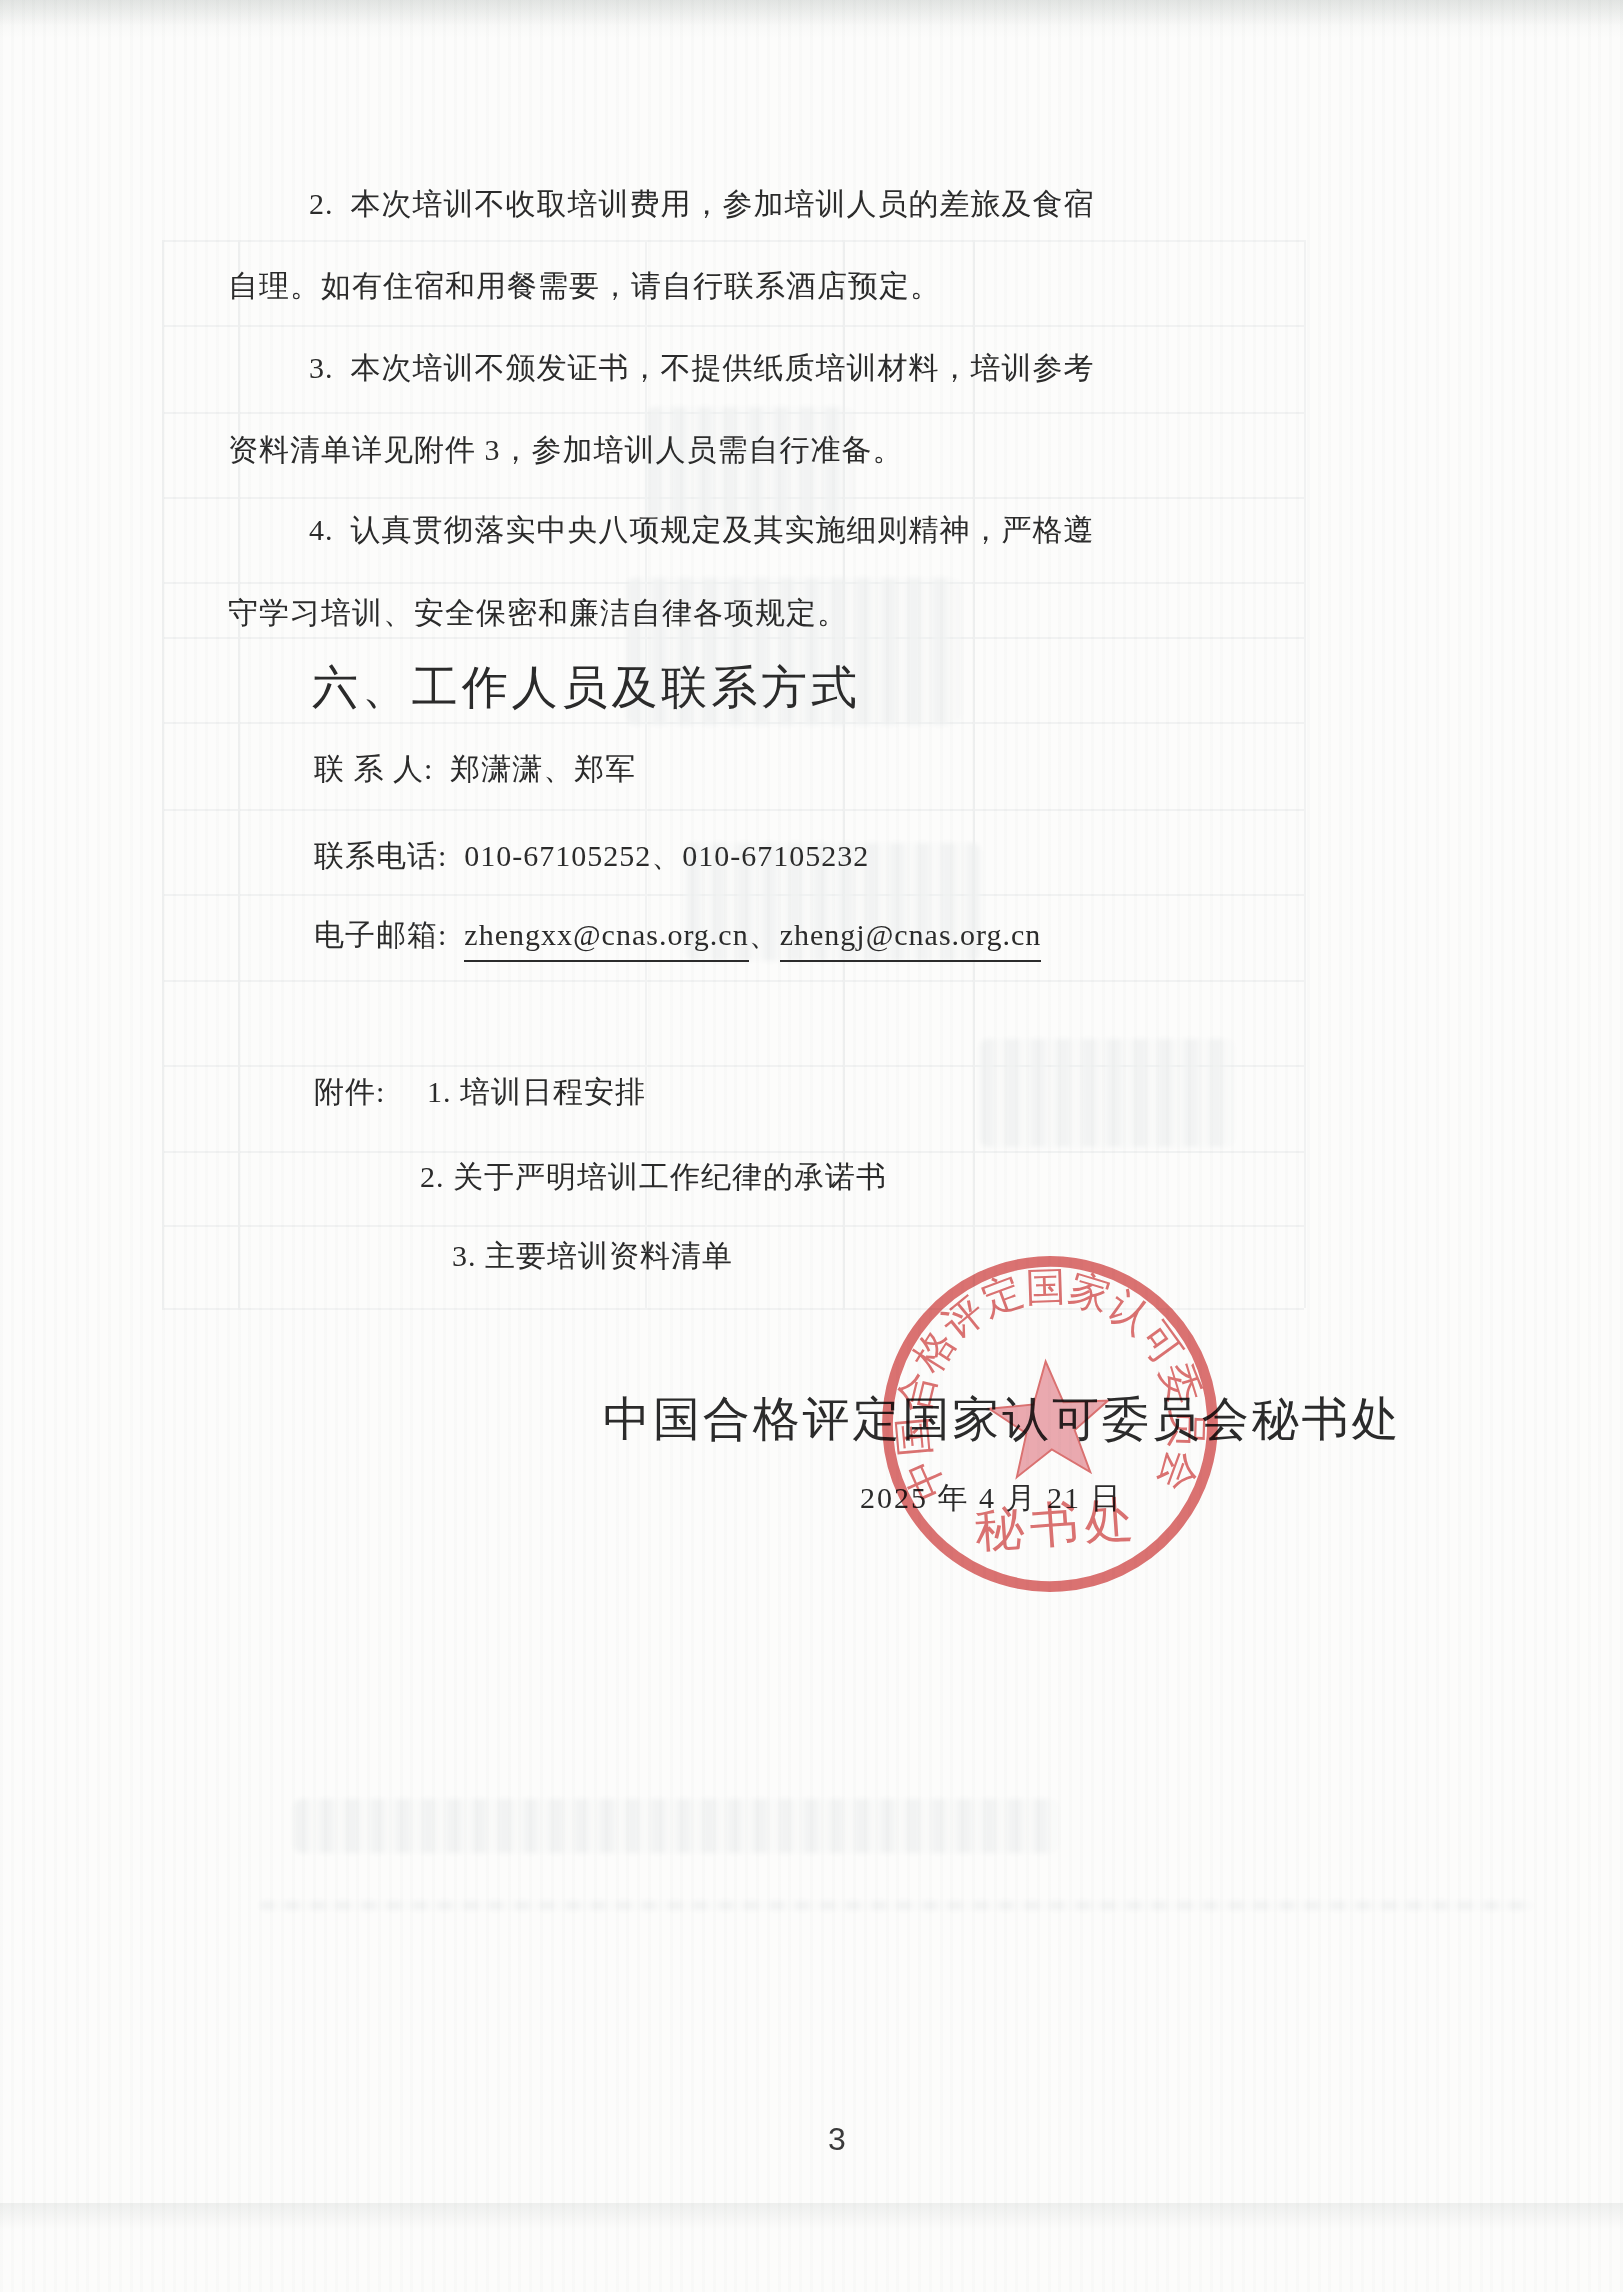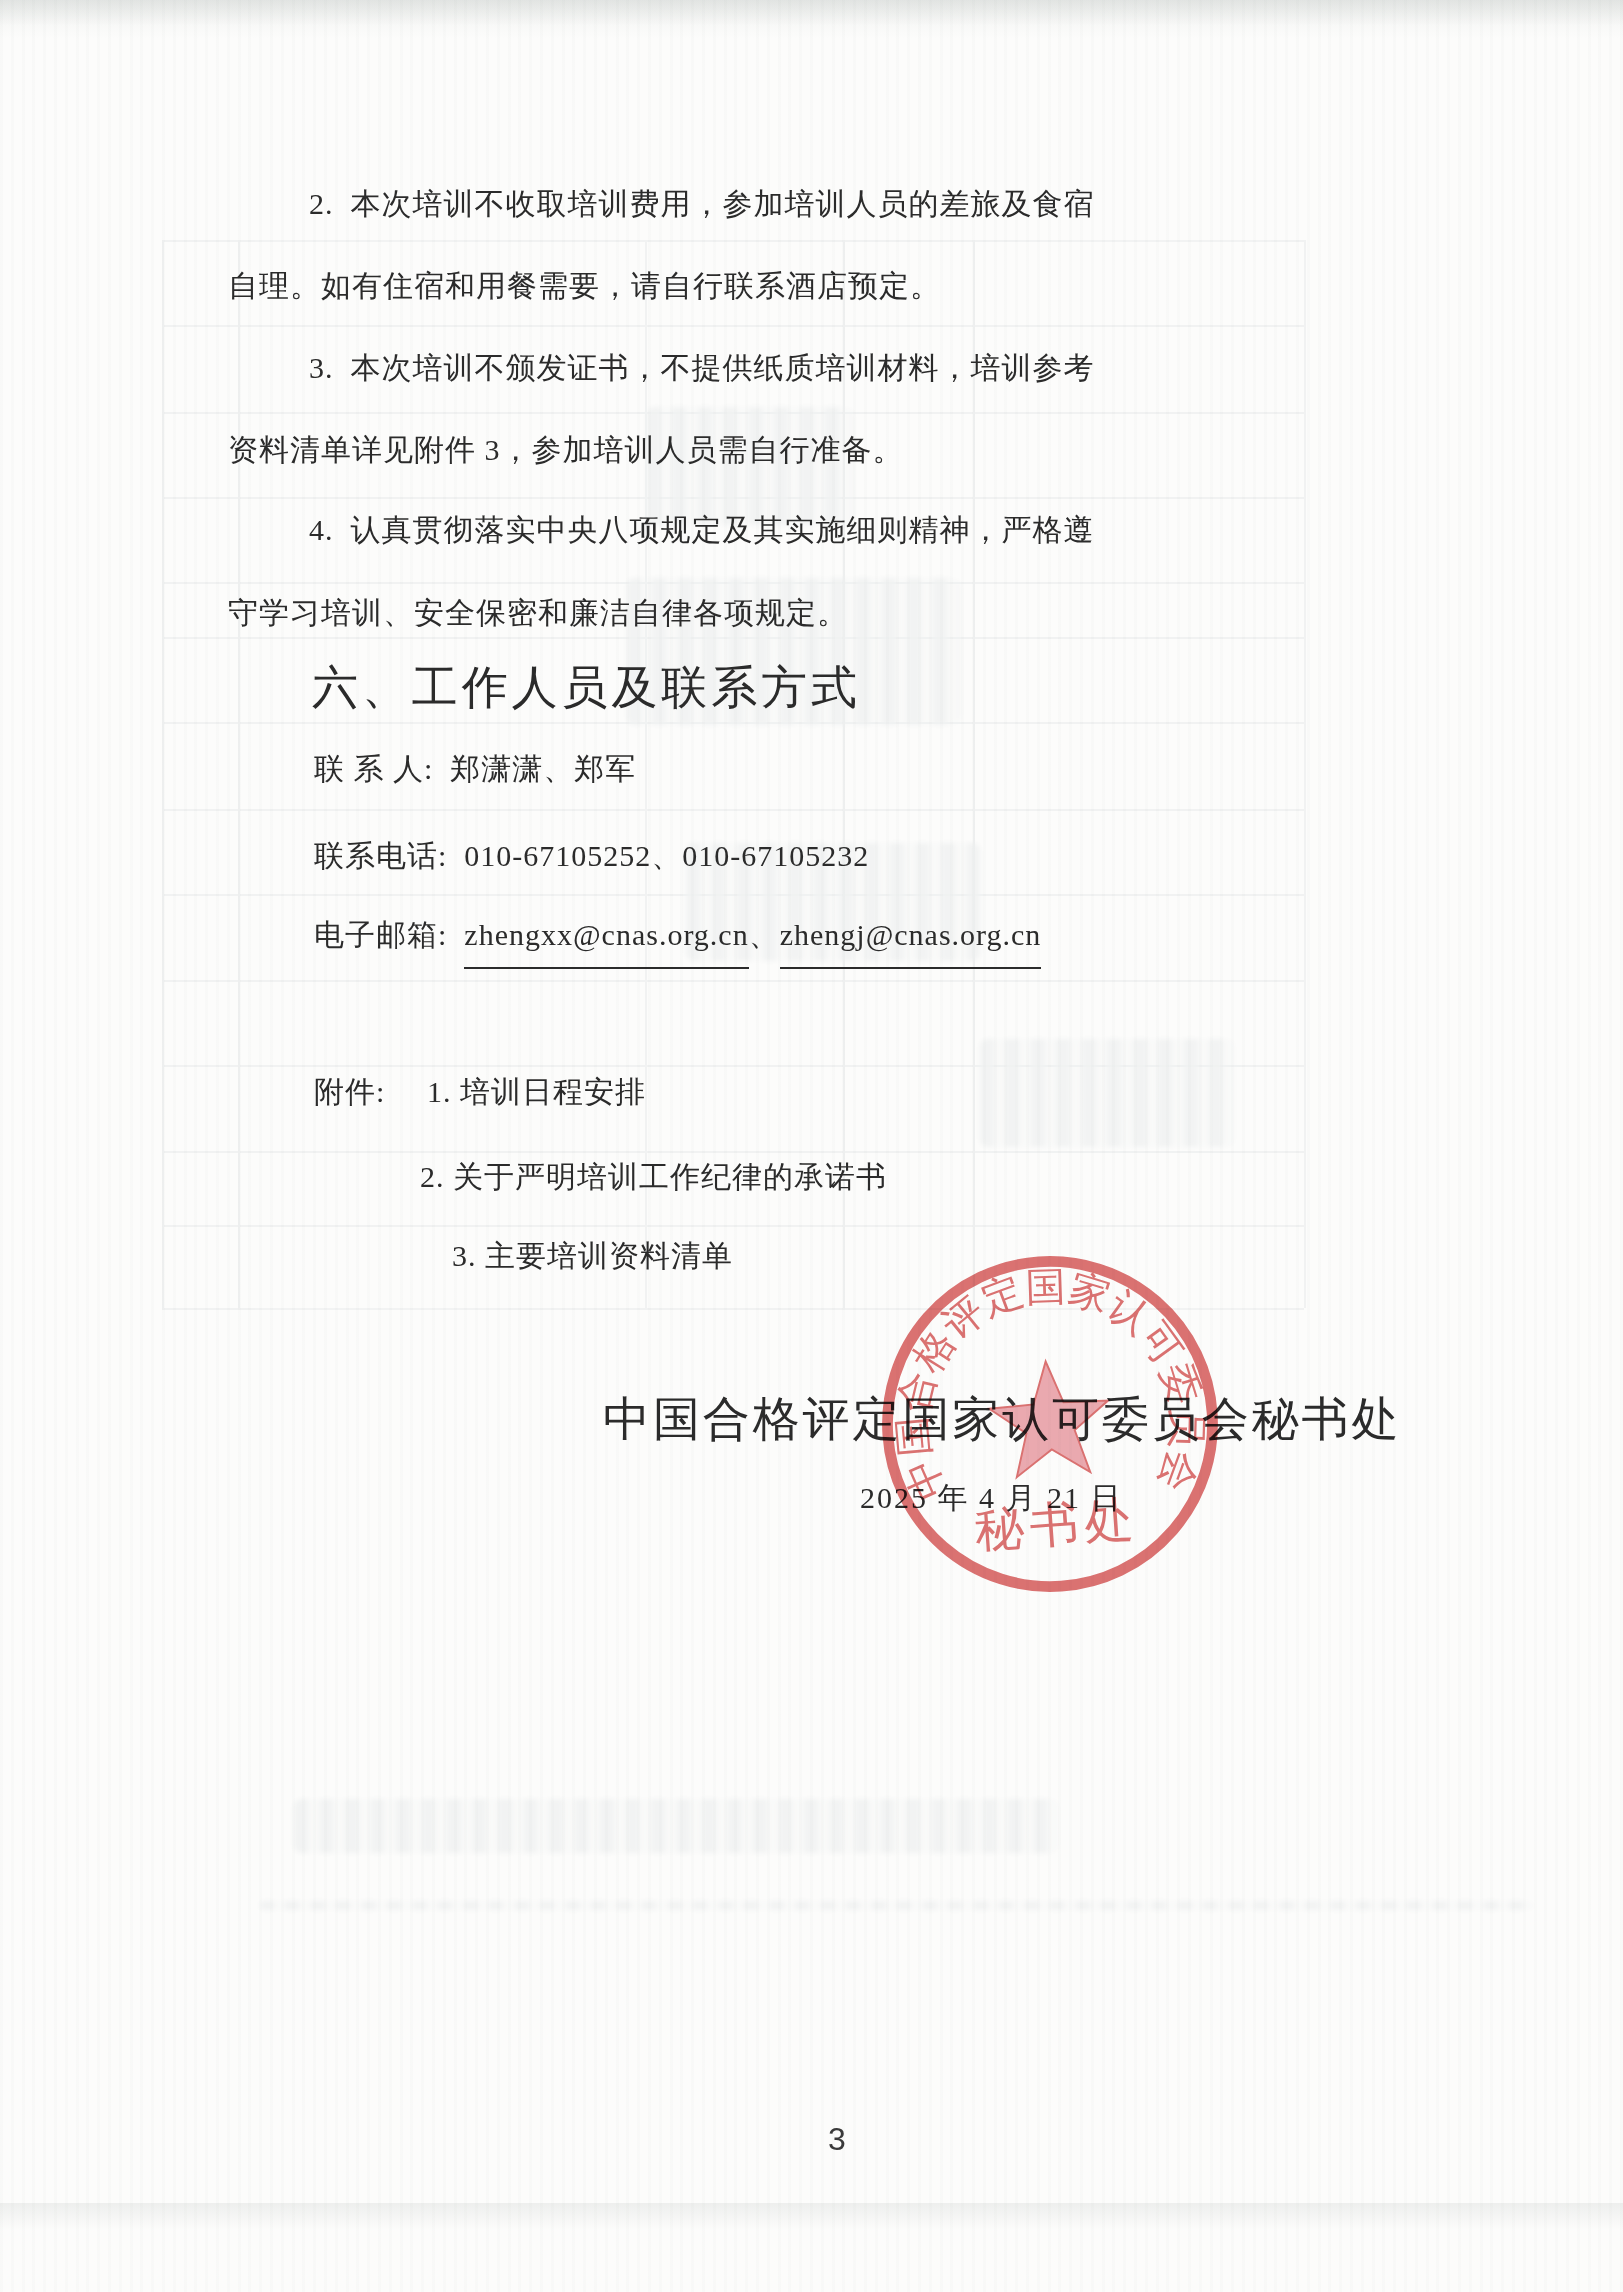--- a/index.html
+++ b/index.html
@@ -27,21 +27,21 @@
   #bleed .bh{position:absolute;left:162px;width:1142px;height:2px;background:#41596b;}
   #bleed .bp{position:absolute;border-radius:7.8px;
     background:repeating-linear-gradient(90deg, rgba(60,82,96,.9) 0 13.7px, rgba(60,82,96,.25) 13.7px 25.5px);
     filter:blur(2.9px);}
 
   .line{position:absolute;height:59px;line-height:59px;font-size:30px;
     white-space:pre;letter-spacing:1px;}
   .heading{font-family:"Liberation Sans","DejaVu Sans",sans-serif;font-weight:400;
     letter-spacing:3.9px;font-size:46px;}
   .email-line a, .email{ text-decoration:none;color:inherit;
-    border-bottom:2.9px solid var(--ink,#2b2b2b);padding-bottom:16px;}
+    border-bottom:2.9px solid var(--ink,#2b2b2b);padding-bottom:9px;}
   .sig{letter-spacing:2.9px;font-size:47px;}
   .page-num{position:absolute;font-size:32px;height:49px;line-height:49px;
     font-family:"Liberation Sans","DejaVu Sans",sans-serif;color:#3a3a3a;}
 
   .stamp{position:absolute;left:864px;top:1238px;width:372px;height:372px;
     color:var(--stamp,#d95f5f);mix-blend-mode:multiply;opacity:.88;
     transform:rotate(-4deg);}
   .stamp svg{display:block;width:100%;height:100%;}
 </style>
 </head>

